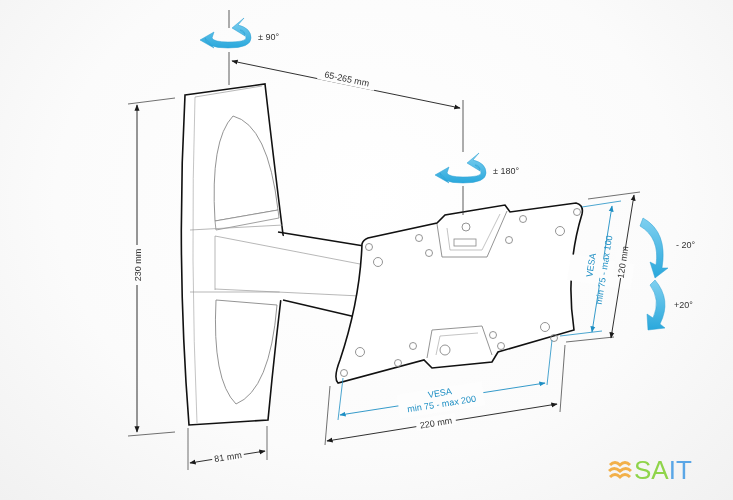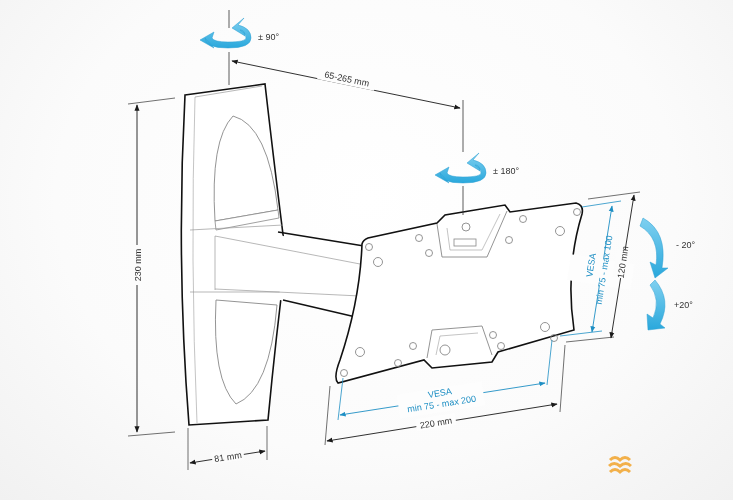--- a/index.html
+++ b/index.html
@@ -157,13 +157,14 @@
   <rect x="606" y="255" width="28" height="14" fill="#fcfcfc" transform="rotate(-81 622 262)"></rect>
   <text class="dim" x="622" y="266" text-anchor="middle" transform="rotate(-81 622 262)">120 mm</text>
 </svg>
 
 <div class="logo">
   <svg width="24" height="22" viewBox="0 0 24 22">
     <path d="M2,5 Q7,0 12,5 Q17,0 22,5" stroke="#f2b04a" stroke-width="3" fill="none"></path>
     <path d="M1,11 Q6,6 12,11 Q18,6 23,11" stroke="#f2b04a" stroke-width="3" fill="none"></path>
     <path d="M2,17 Q7,12 12,17 Q17,12 22,17" stroke="#f2b04a" stroke-width="3" fill="none"></path>
   </svg>
+  <span><span class="s">S</span><span class="a">A</span><span class="it">IT</span></span>
 </div>
 
 </body></html>

